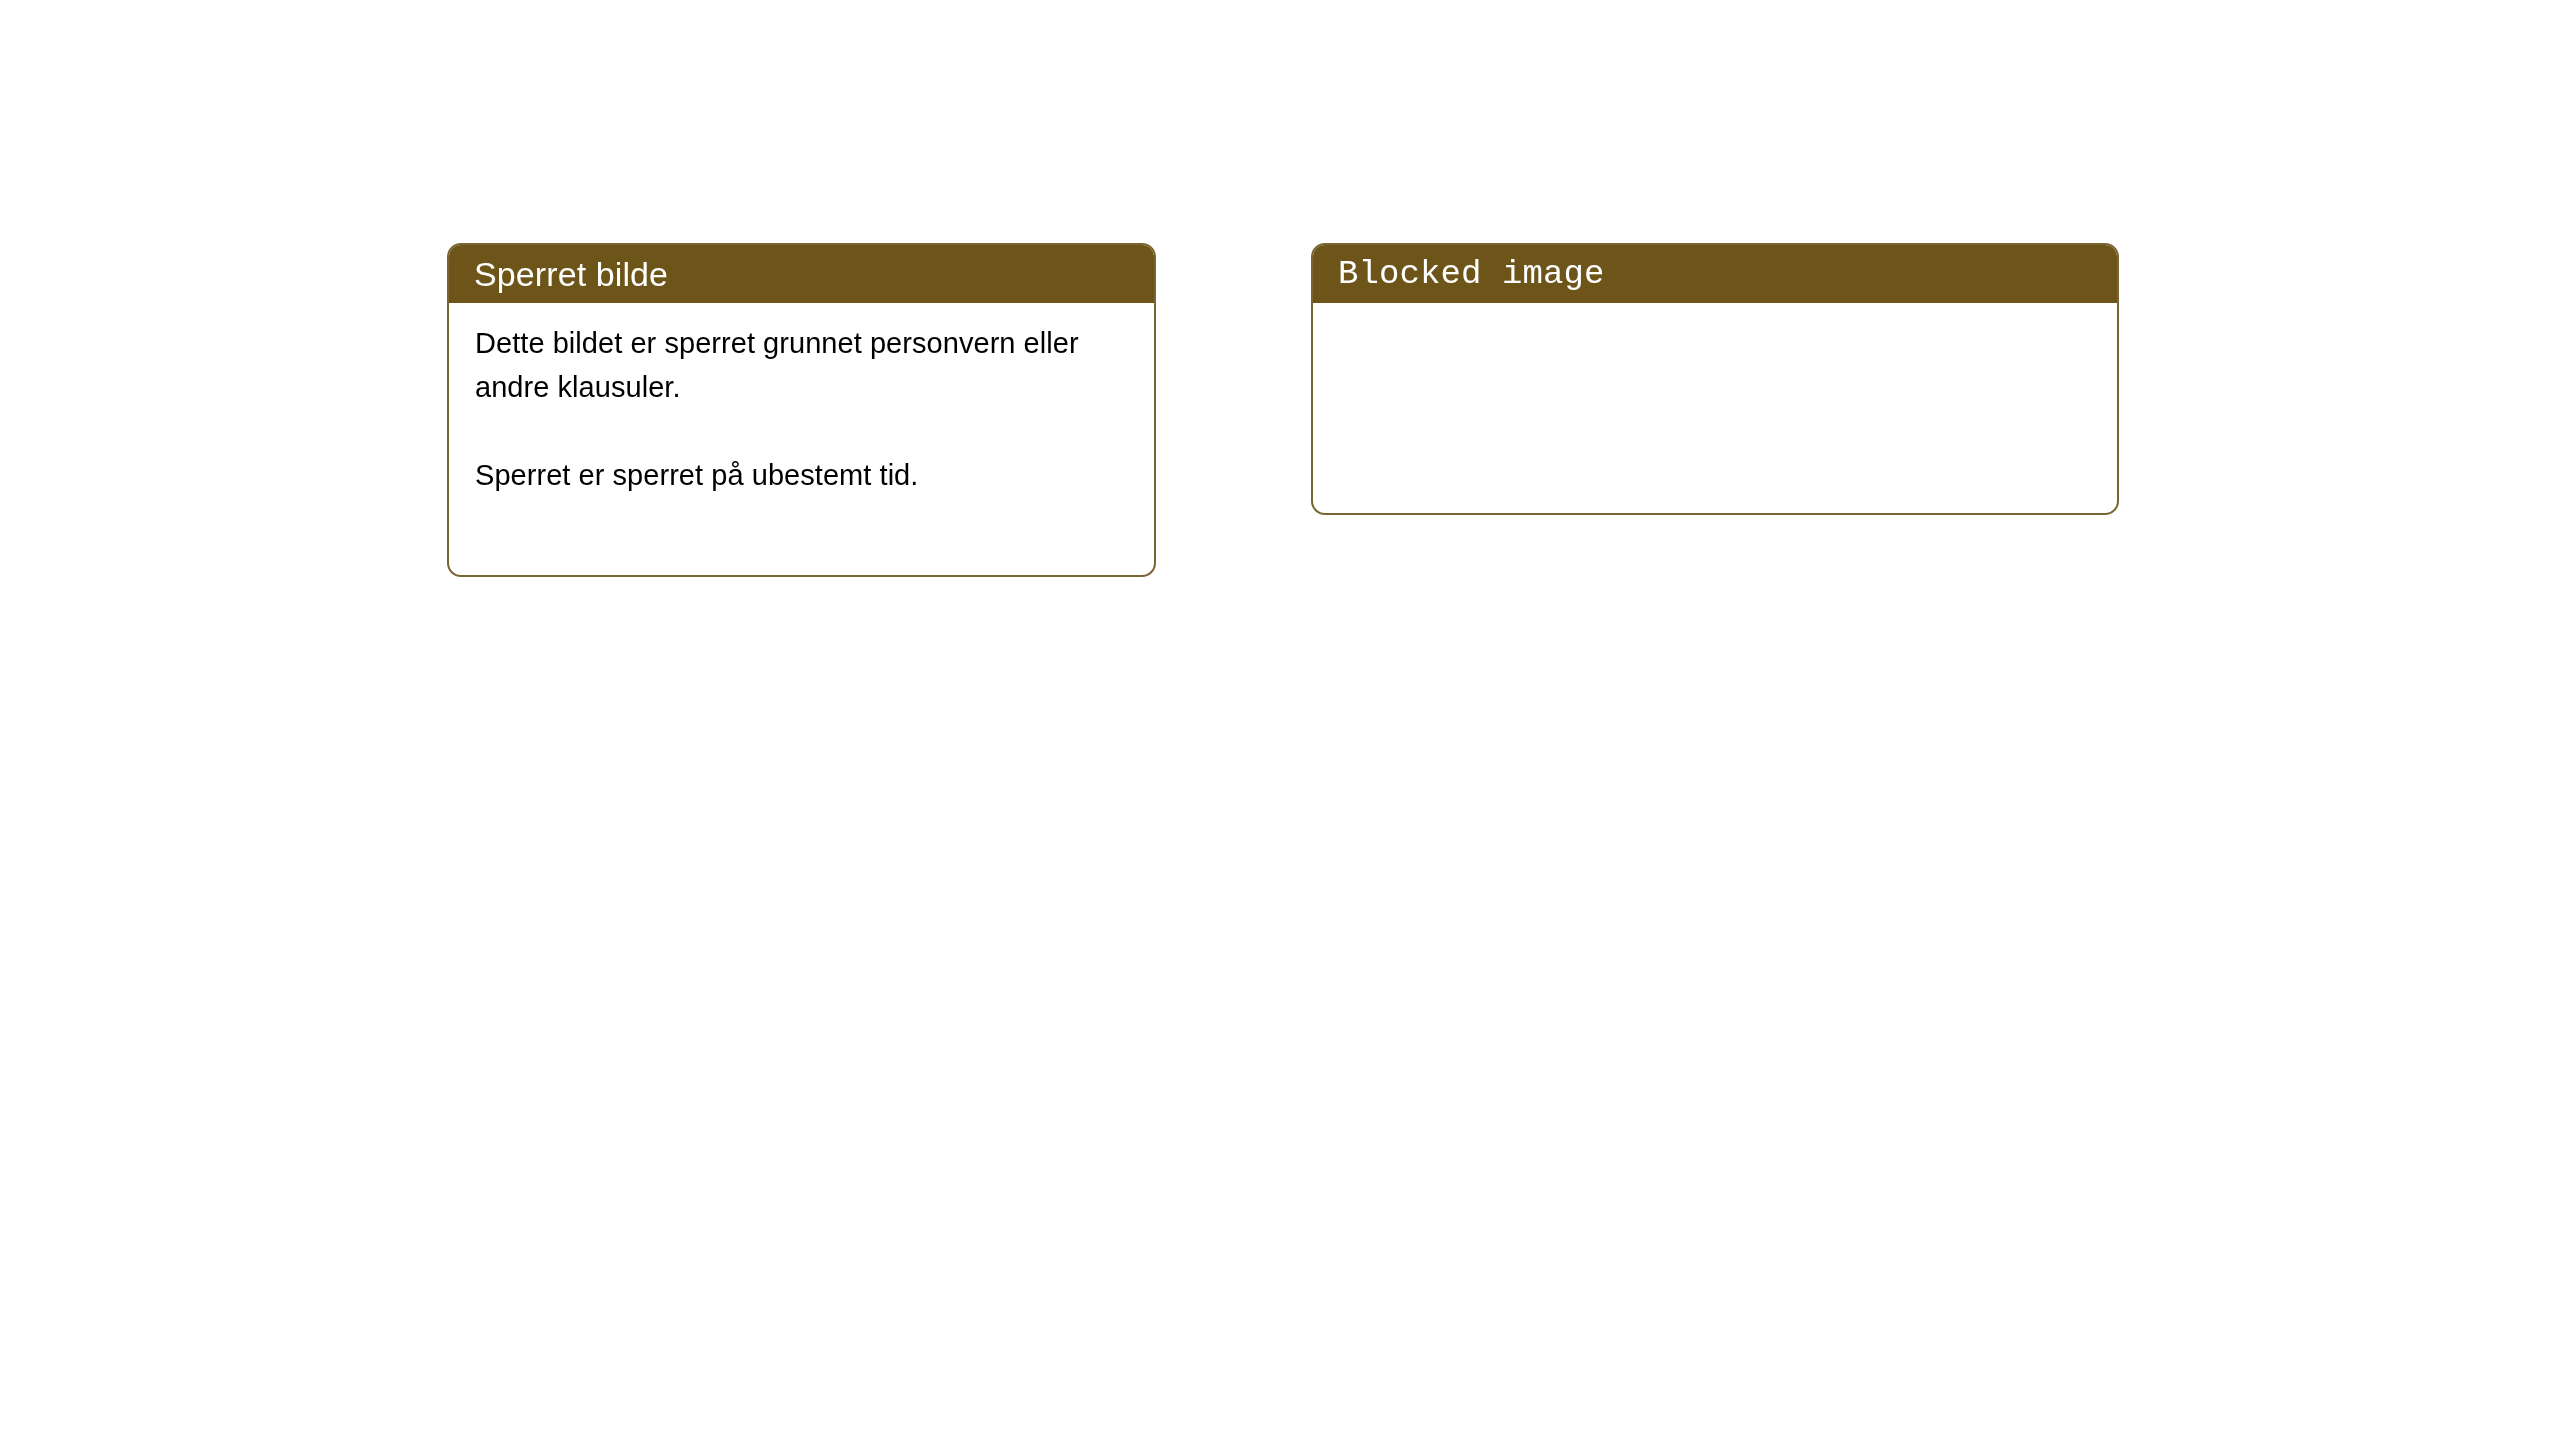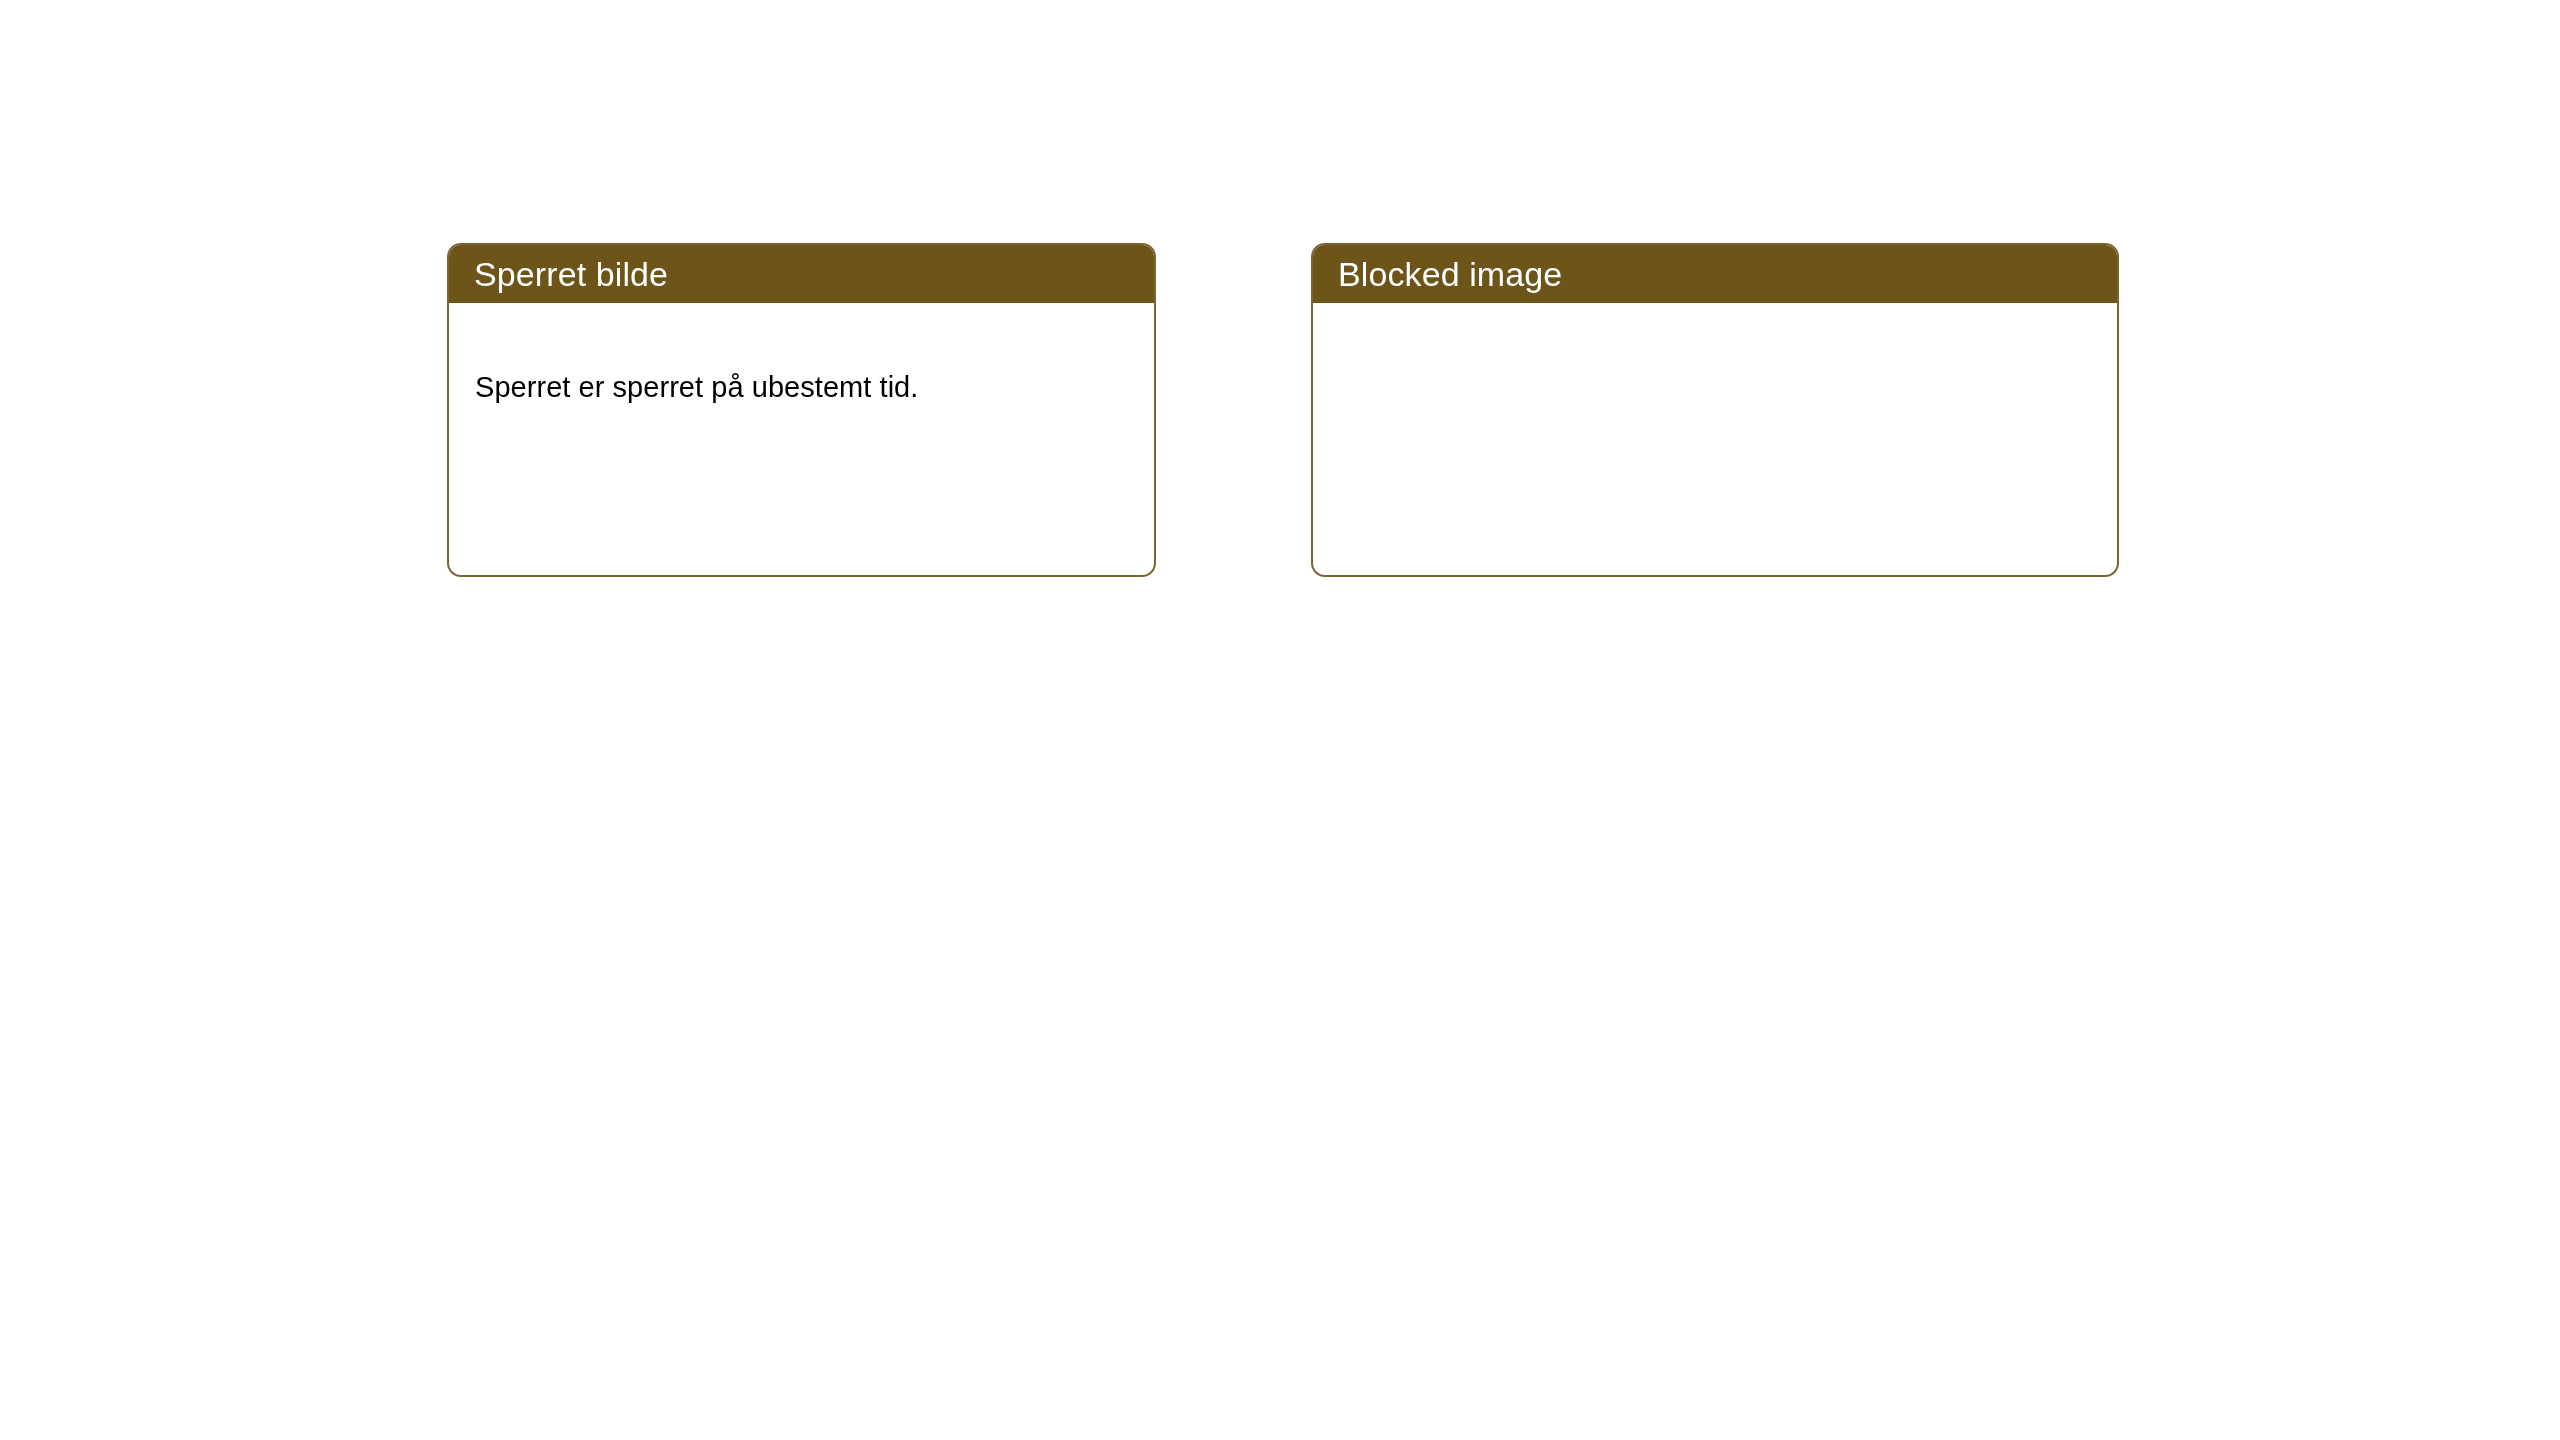--- a/index.html
+++ b/index.html
@@ -40,21 +40,22 @@
     top: 243px;
     width: 709px;
     height: 334px;
   }
 
   
   .notice-card.card-en {
     left: 1311px;
     top: 243px;
     width: 808px;
-    height: 334px;
+    height: 272px;
+    font-family: Liberation Mono, monospace;
   }
 
   .card-header {
     background: #6d5419;
     height: 58px;
     display: flex;
     align-items: center;
     padding: 0 0 0 25px;
     box-sizing: border-box;
   }
@@ -89,20 +90,21 @@
 </head>
 <body>
 
 <div class="notice-stage">
 
   <div class="notice-card card-no">
     <div class="card-header">
       <span class="card-header-title">Sperret bilde</span>
     </div>
     <div class="card-body">
+      <p class="card-paragraph">Dette bildet er sperret grunnet personvern eller andre klausuler.</p>
       <div class="paragraph-gap"></div>
       <p class="card-paragraph">Sperret er sperret på ubestemt tid.</p>
     </div>
   </div>
 
   <div class="notice-card card-en">
     <div class="card-header">
       <span class="card-header-title">Blocked image</span>
     </div>
   </div>

